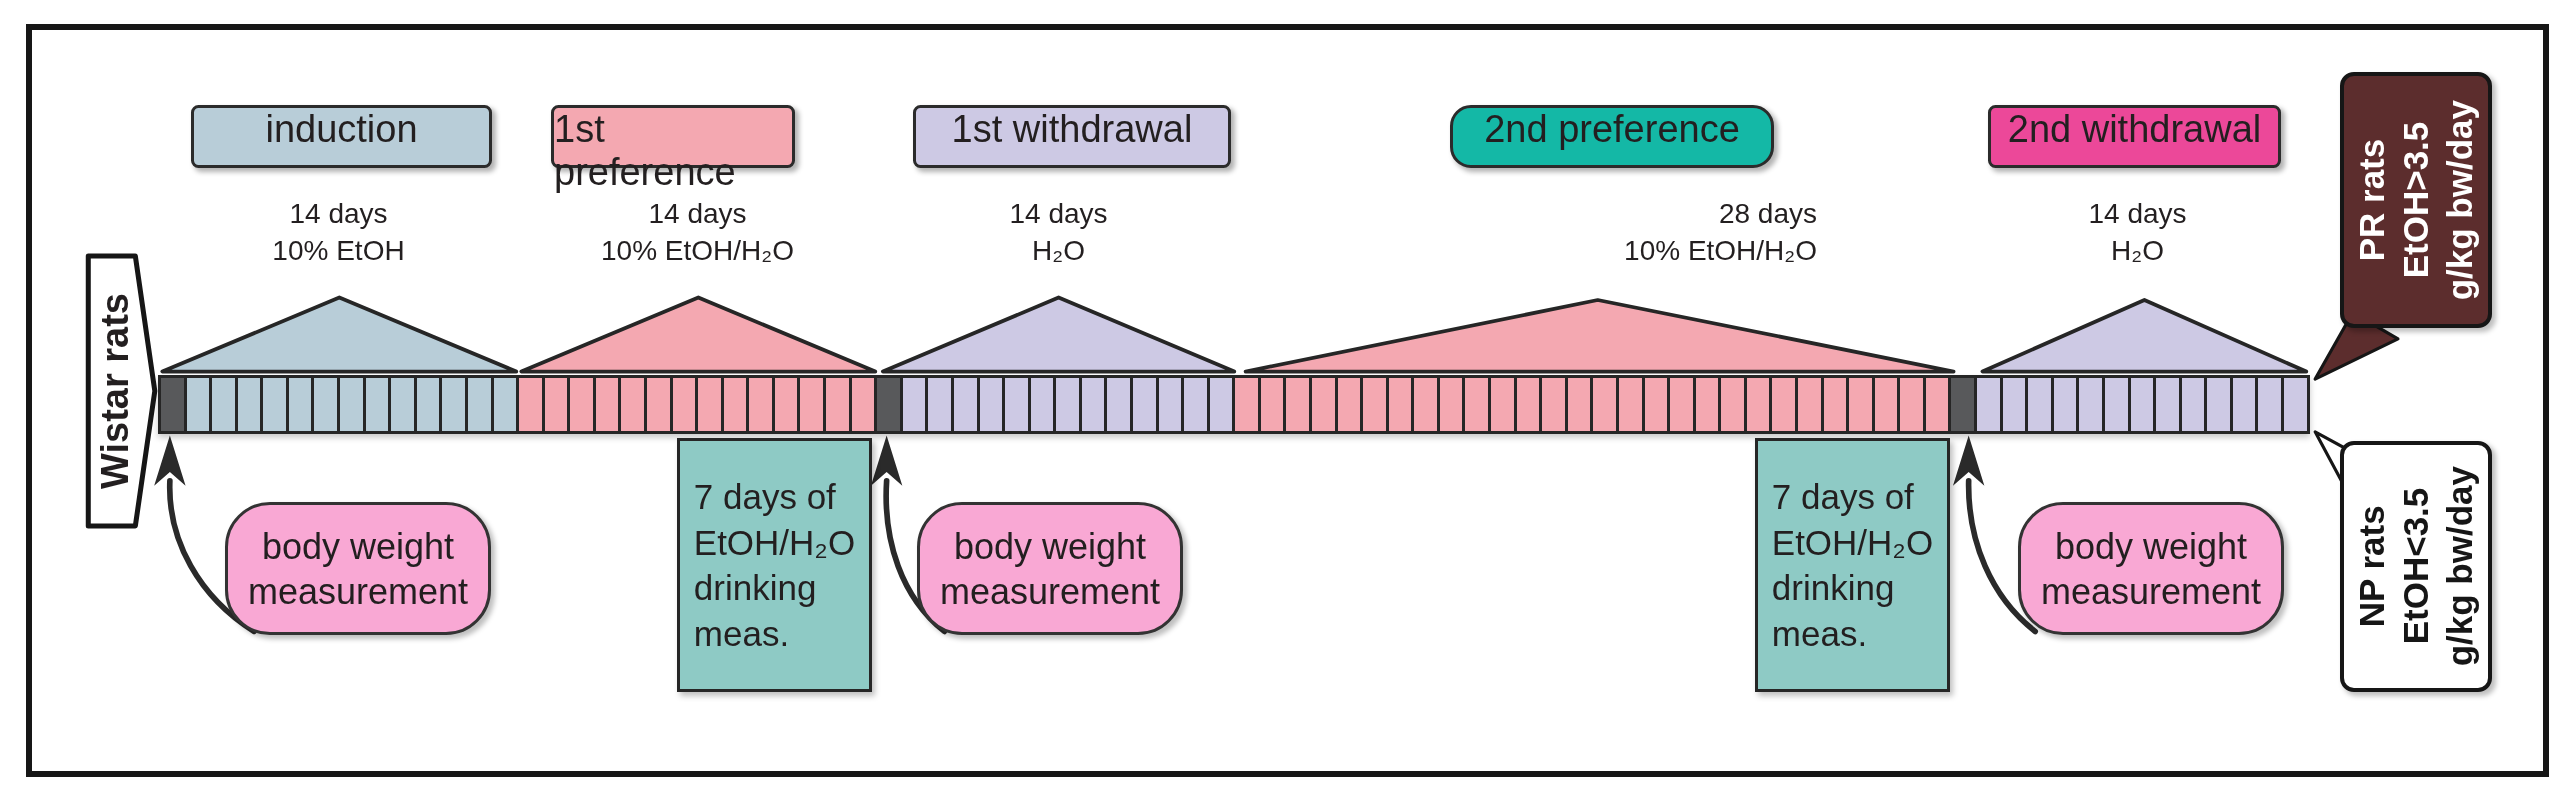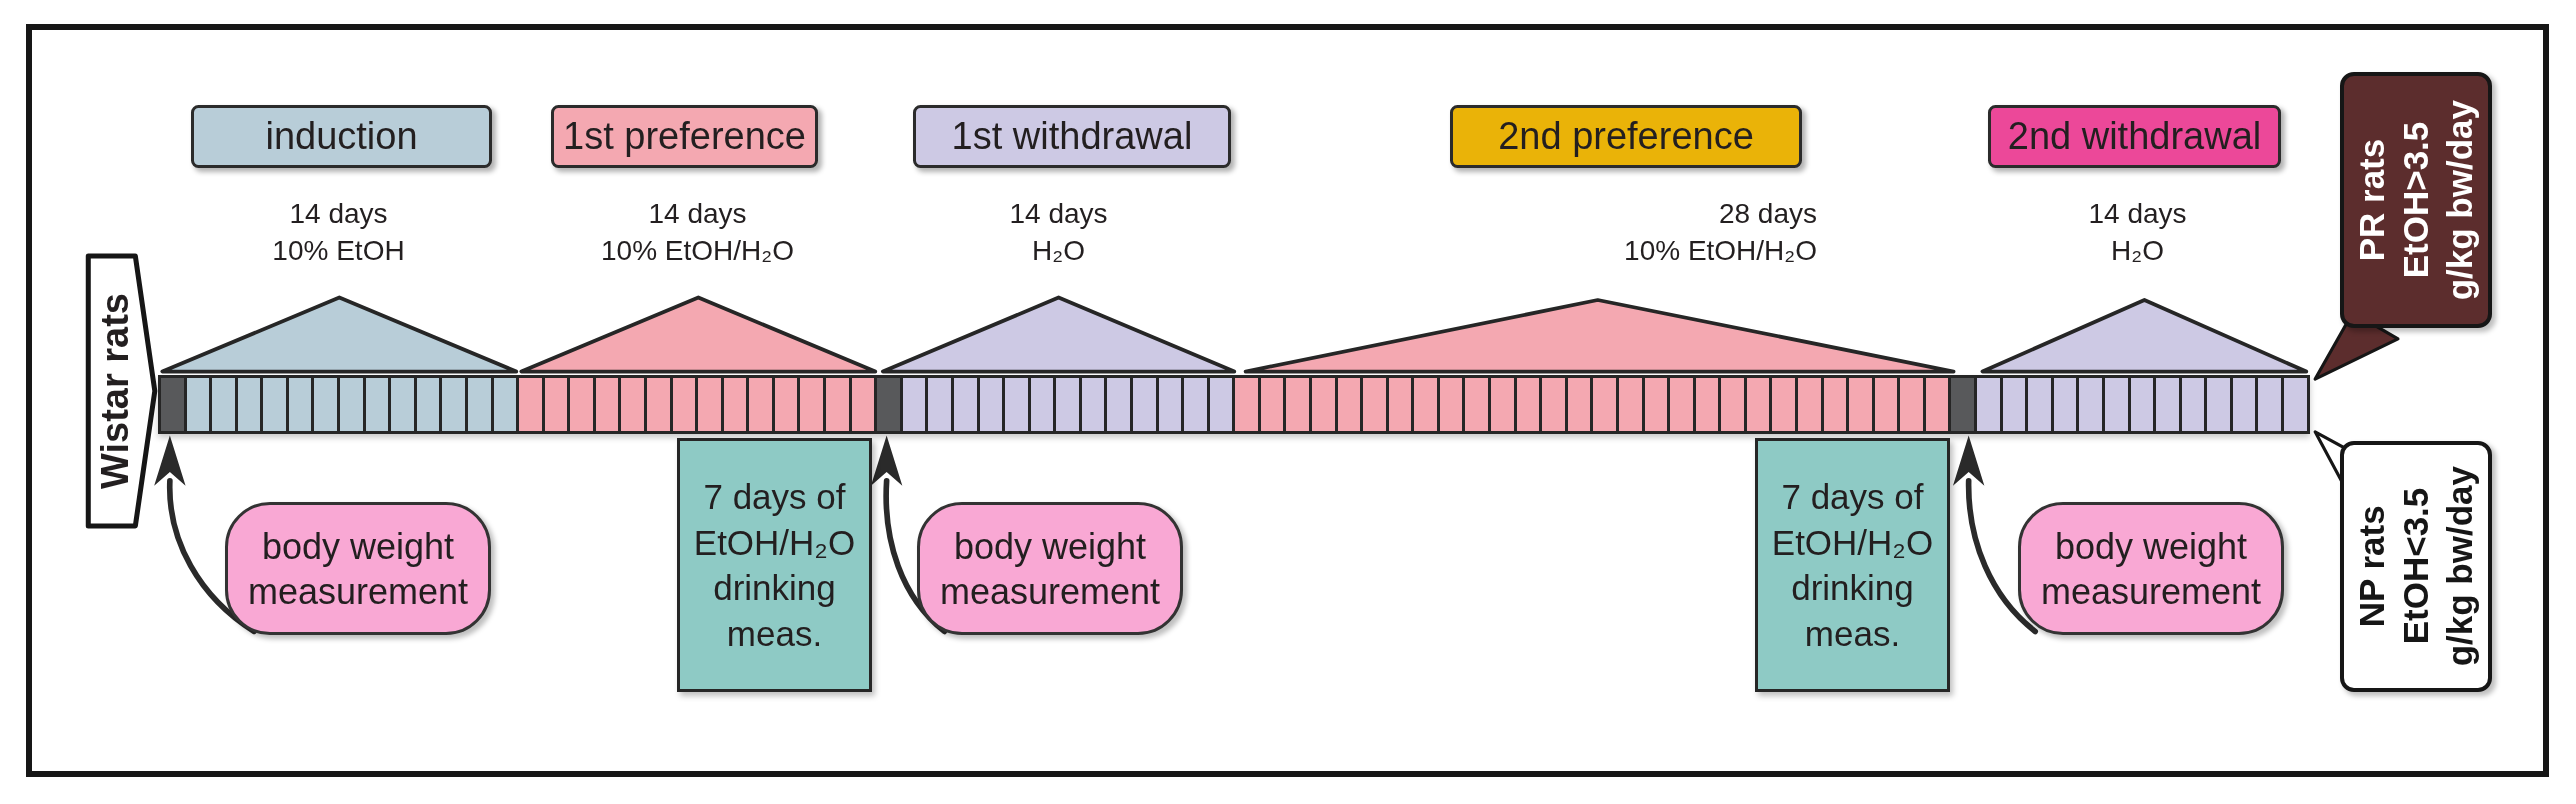--- a/index.html
+++ b/index.html
@@ -15,26 +15,26 @@
                 box-shadow:0 4.4px 6.3px rgba(0,0,0,.22);}
   .cell{flex:1 1 0;border-left:3.1px solid #262626;}
   .cell:first-child{border-left:none;}
   .cell-dark{background:#58595b;}
   .cell-blue{background:#b8cdd8;}
   .cell-pink{background:#f4a8b1;}
   .cell-lavender{background:#cdc9e4;}
 
   
   .phase-box{position:absolute;top:105px;height:63px;box-sizing:border-box;z-index:3;
-             border:3.8px solid #2b2b2b;border-radius:7.5px;display:flex;align-items:center;justify-content:center;
+             border:3.8px solid #2b2b2b;border-radius:7.5px;display:flex;justify-content:center;
              font-size:38px;box-shadow:3.1px 3.8px 5.7px rgba(0,0,0,.30);}
   #phase-1{left:191px;width:301px;background:#b8cdd8;}
-  #phase-2{left:551px;width:267px;background:#f4a8b1;}
+  #phase-2{left:551px;width:244px;background:#f4a8b1;}
   #phase-3{left:913px;width:318px;background:#cdc9e4;}
-  #phase-4{left:1450px;width:352px;background:#eab308;}
+  #phase-4{left:1450px;width:324px;background:#14b8a6;border-radius:21px;}
   #phase-5{left:1988px;width:293px;background:#ec4899;}
 
   
   .duration{position:absolute;top:196px;width:439px;text-align:center;font-size:28px;line-height:1.32;
             white-space:pre-line;z-index:3;}
   #duration-1{left:119px;}
   #duration-2{left:478px;}
   #duration-3{left:839px;}
   #duration-4{left:1378px;text-align:right;}
   #duration-5{left:1918px;}
@@ -44,21 +44,21 @@
           background:#f9a8d4;border:3.8px solid #333333;border-radius:45px;
           display:flex;align-items:center;justify-content:center;text-align:center;
           font-size:36px;line-height:1.25;white-space:pre-line;box-shadow:3.1px 3.8px 5.7px rgba(0,0,0,.25);}
   #bubble-1{left:225px;}
   #bubble-2{left:917px;}
   #bubble-3{left:2018px;}
 
   
   .teal-box{position:absolute;top:438px;height:254px;width:195px;box-sizing:border-box;z-index:3;
             background:#8ecac5;border:3.8px solid #262626;display:flex;align-items:center;justify-content:center;
-            text-align:center;font-size:35px;line-height:1.3;white-space:pre-line;
+            font-size:35px;line-height:1.3;white-space:pre-line;
             box-shadow:3.1px 3.8px 5.7px rgba(0,0,0,.25);}
   #teal-1{left:677px;}
   #teal-2{left:1755px;}
 
   
   .group-box{position:absolute;left:2340px;width:152px;box-sizing:border-box;z-index:3;
              border:4.4px solid #161616;border-radius:14px;display:flex;align-items:center;justify-content:center;
              box-shadow:3.1px 3.8px 5.7px rgba(0,0,0,.25);}
   #pr-box{top:72px;height:256px;background:#5c2d2d;color:#ffffff;}
   #np-box{top:441px;height:251px;background:#ffffff;color:#161616;}

